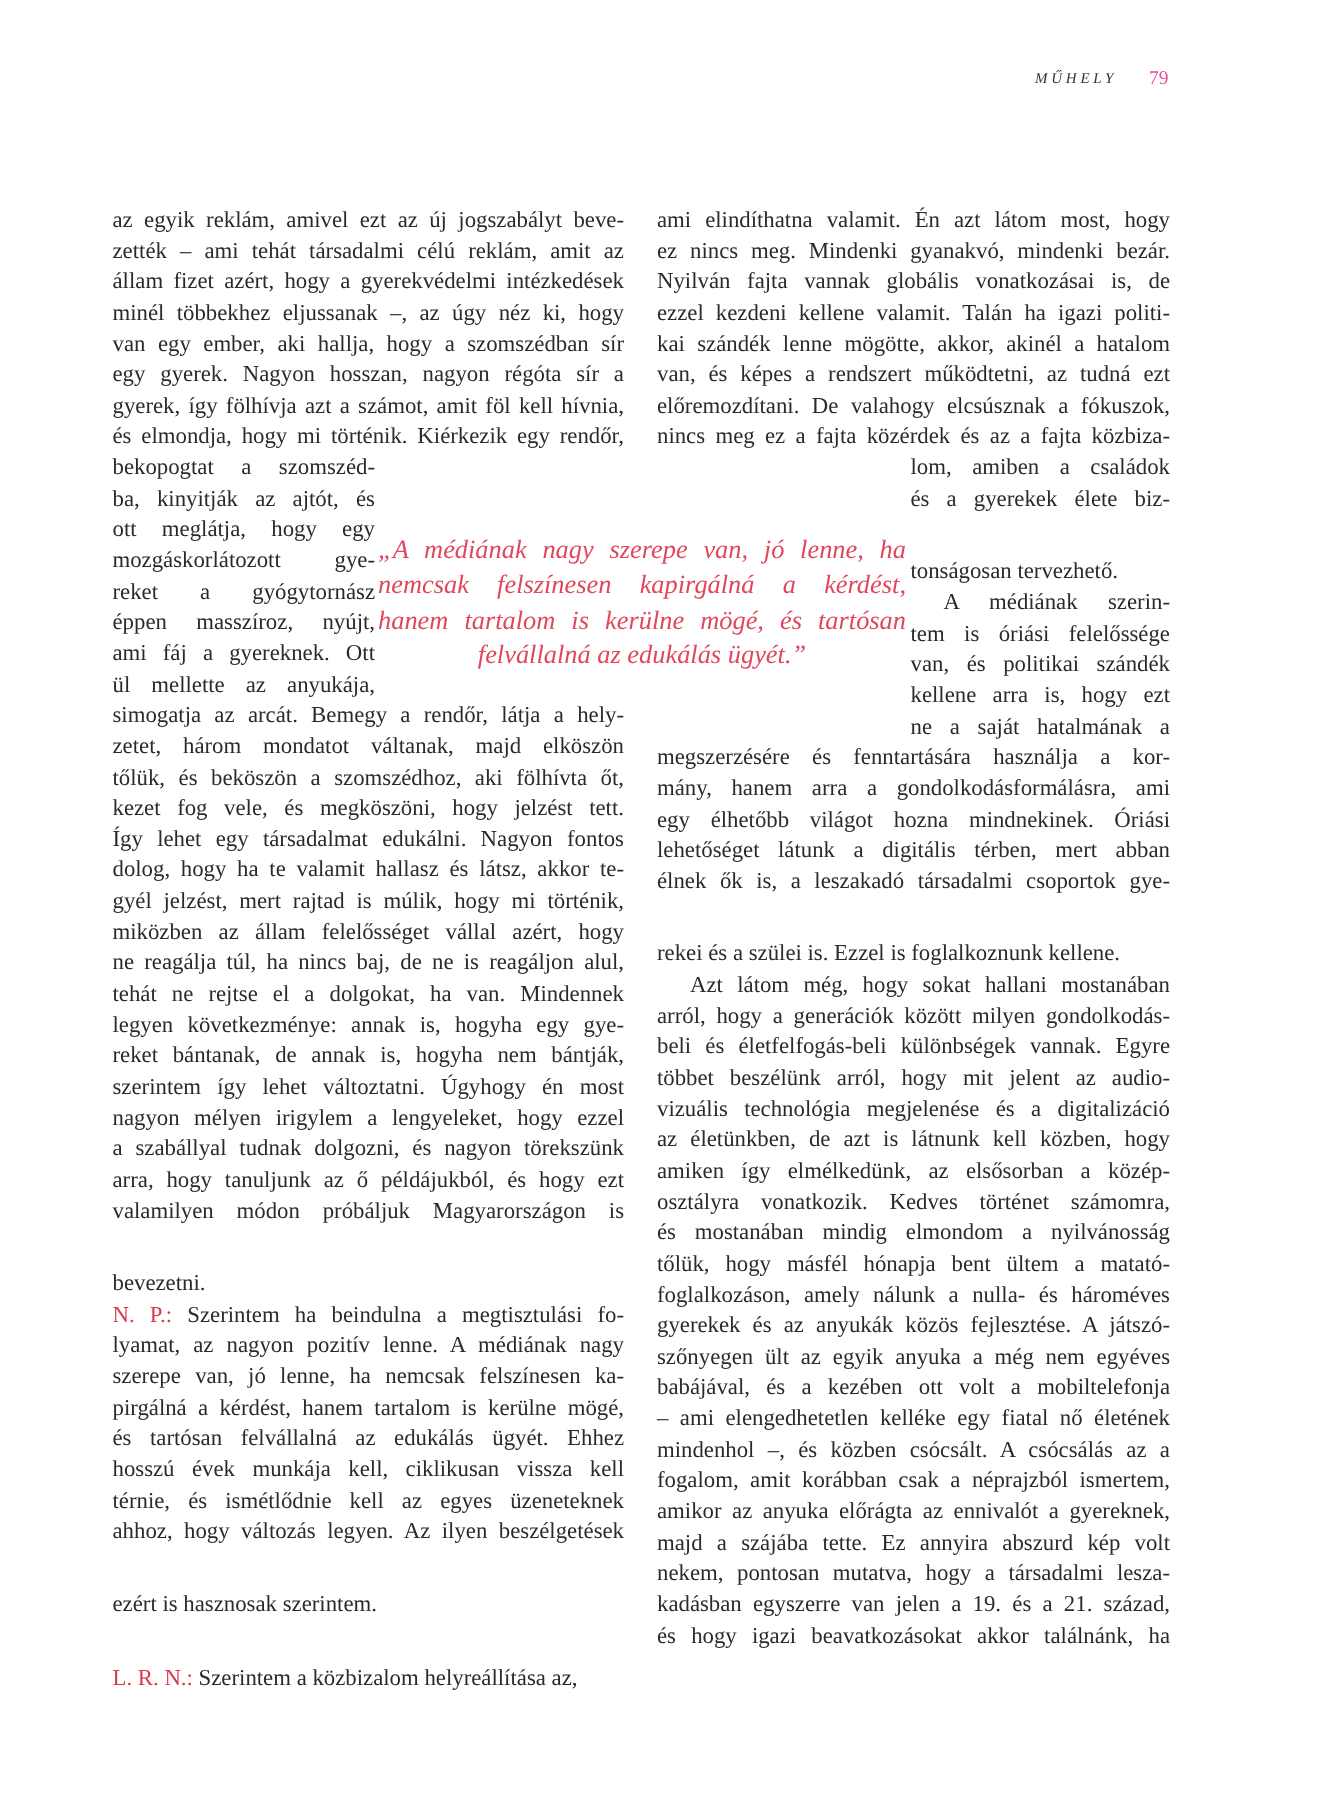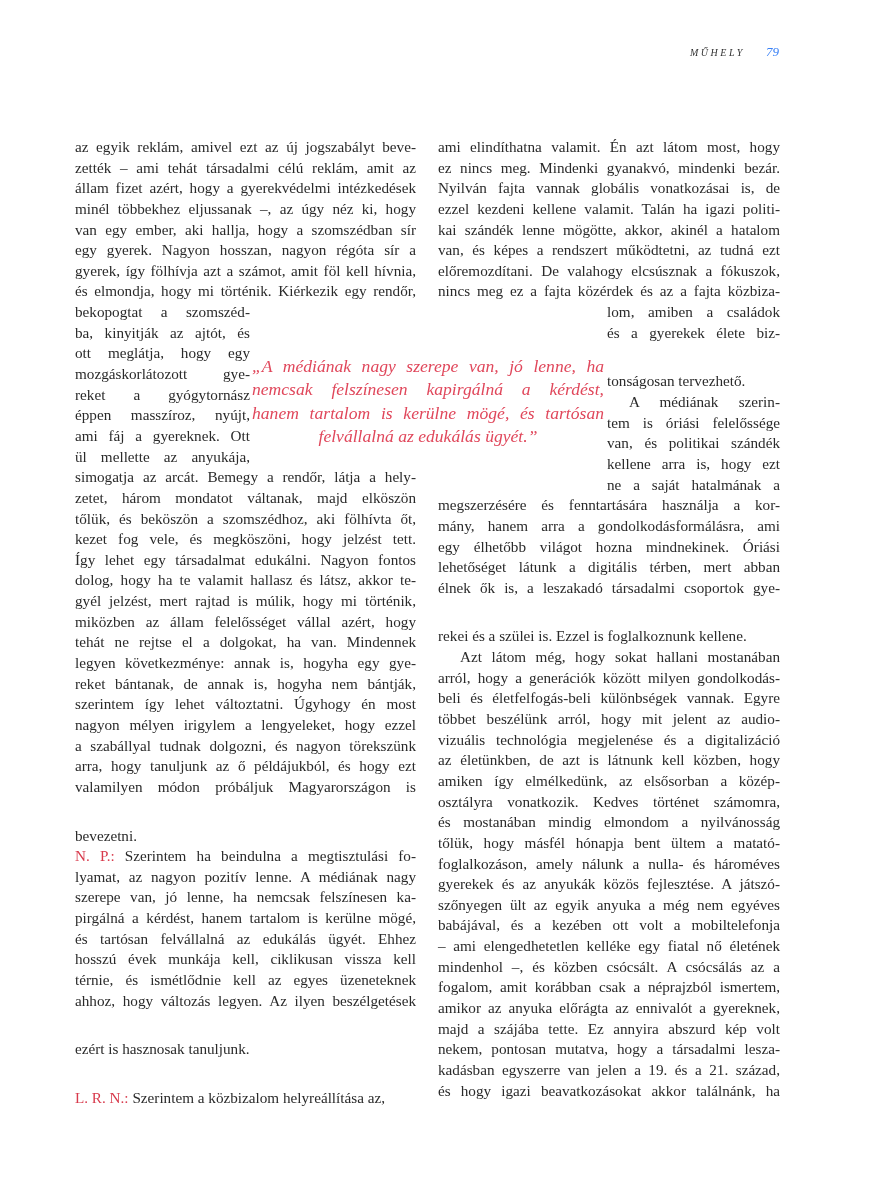--- a/index.html
+++ b/index.html
@@ -1,20 +1,20 @@
 <!DOCTYPE html>
 <html><head>
 <meta charset="utf-8">
 <style>
   html, body { margin: 0; padding: 0; background: #ffffff; }
   body { width: 880px; height: 1200px; position: relative; overflow: hidden;
     font-family: "Liberation Serif", "DejaVu Serif", serif; color: #2a2a2a; }
   .running-head { position: absolute; top: 44px; left: 660px; width: 140px; height: 20px; font-size: 13px; }
   .section { position: absolute; left: 30px; top: 3px; font-style: italic; letter-spacing: 2.5px; font-size: 10px; color: #333; text-align: right; }
-  .pagenum { position: absolute; left: 106px; top: 0px; font-size: 13px; color: #3b82f6; font-style: italic; }
+  .pagenum { position: absolute; left: 106px; top: 0px; font-size: 13px; color: #ec4899; }
   .col { position: absolute; font-size: 15.2px; line-height: 20.65px; }
   .ln { display: block; white-space: nowrap; text-align: justify; text-align-last: justify; height: 20.65px; }
   .ln.last { text-align-last: left; margin-top: 28px; }
   .ln.indent { padding-left: 22px; }
   .left-col { left: 75px; top: 137px; width: 341px; }
   .right-col { left: 438px; top: 137px; width: 342px; }
   .narrow-l { width: 175px; }
   .narrow-r { margin-left: 169px; width: 173px; }
   .sp { color: #d83a4c; }
   .pullquote { position: absolute; left: 252px; top: 355px; width: 352px; text-align: center;
@@ -53,40 +53,41 @@
     </div>
   <div>
       <span class="ln">simogatja az arcát. Bemegy a rendőr, látja a hely-</span>
       <span class="ln">zetet, három mondatot váltanak, majd elköszön</span>
       <span class="ln">tőlük, és beköszön a szomszédhoz, aki fölhívta őt,</span>
       <span class="ln">kezet fog vele, és megköszöni, hogy jelzést tett.</span>
       <span class="ln">Így lehet egy társadalmat edukálni. Nagyon fontos</span>
       <span class="ln">dolog, hogy ha te valamit hallasz és látsz, akkor te-</span>
       <span class="ln">gyél jelzést, mert rajtad is múlik, hogy mi történik,</span>
       <span class="ln">miközben az állam felelősséget vállal azért, hogy</span>
+      <span class="ln">ne reagálja túl, ha nincs baj, de ne is reagáljon alul,</span>
       <span class="ln">tehát ne rejtse el a dolgokat, ha van. Mindennek</span>
       <span class="ln">legyen következménye: annak is, hogyha egy gye-</span>
       <span class="ln">reket bántanak, de annak is, hogyha nem bántják,</span>
       <span class="ln">szerintem így lehet változtatni. Úgyhogy én most</span>
       <span class="ln">nagyon mélyen irigylem a lengyeleket, hogy ezzel</span>
       <span class="ln">a szabállyal tudnak dolgozni, és nagyon törekszünk</span>
       <span class="ln">arra, hogy tanuljunk az ő példájukból, és hogy ezt</span>
       <span class="ln">valamilyen módon próbáljuk Magyarországon is</span>
       <span class="ln last">bevezetni.</span>
     </div>
   <span class="ln"><span class="sp">N. P.:</span><span> Szerintem ha beindulna a megtisztulási fo-</span></span>
   <div>
       <span class="ln">lyamat, az nagyon pozitív lenne. A médiának nagy</span>
       <span class="ln">szerepe van, jó lenne, ha nemcsak felszínesen ka-</span>
       <span class="ln">pirgálná a kérdést, hanem tartalom is kerülne mögé,</span>
       <span class="ln">és tartósan felvállalná az edukálás ügyét. Ehhez</span>
       <span class="ln">hosszú évek munkája kell, ciklikusan vissza kell</span>
       <span class="ln">térnie, és ismétlődnie kell az egyes üzeneteknek</span>
       <span class="ln">ahhoz, hogy változás legyen. Az ilyen beszélgetések</span>
-      <span class="ln last">ezért is hasznosak tanuljunk.</span>
+      <span class="ln last">ezért is hasznosak szerintem.</span>
     </div>
   <span class="ln last"><span class="sp">L. R. N.:</span><span> Szerintem a közbizalom helyreállítása az,</span></span>
 </div>
 
 <div class="pullquote">
   <span class="pq-line pq-j">„A médiának nagy szerepe van, jó lenne, ha</span>
   <span class="pq-line pq-j">nemcsak felszínesen kapirgálná a kérdést,</span>
   <span class="pq-line pq-j">hanem tartalom is kerülne mögé, és tartósan</span>
   <span class="pq-line">felvállalná az edukálás ügyét.”</span>
 </div>

